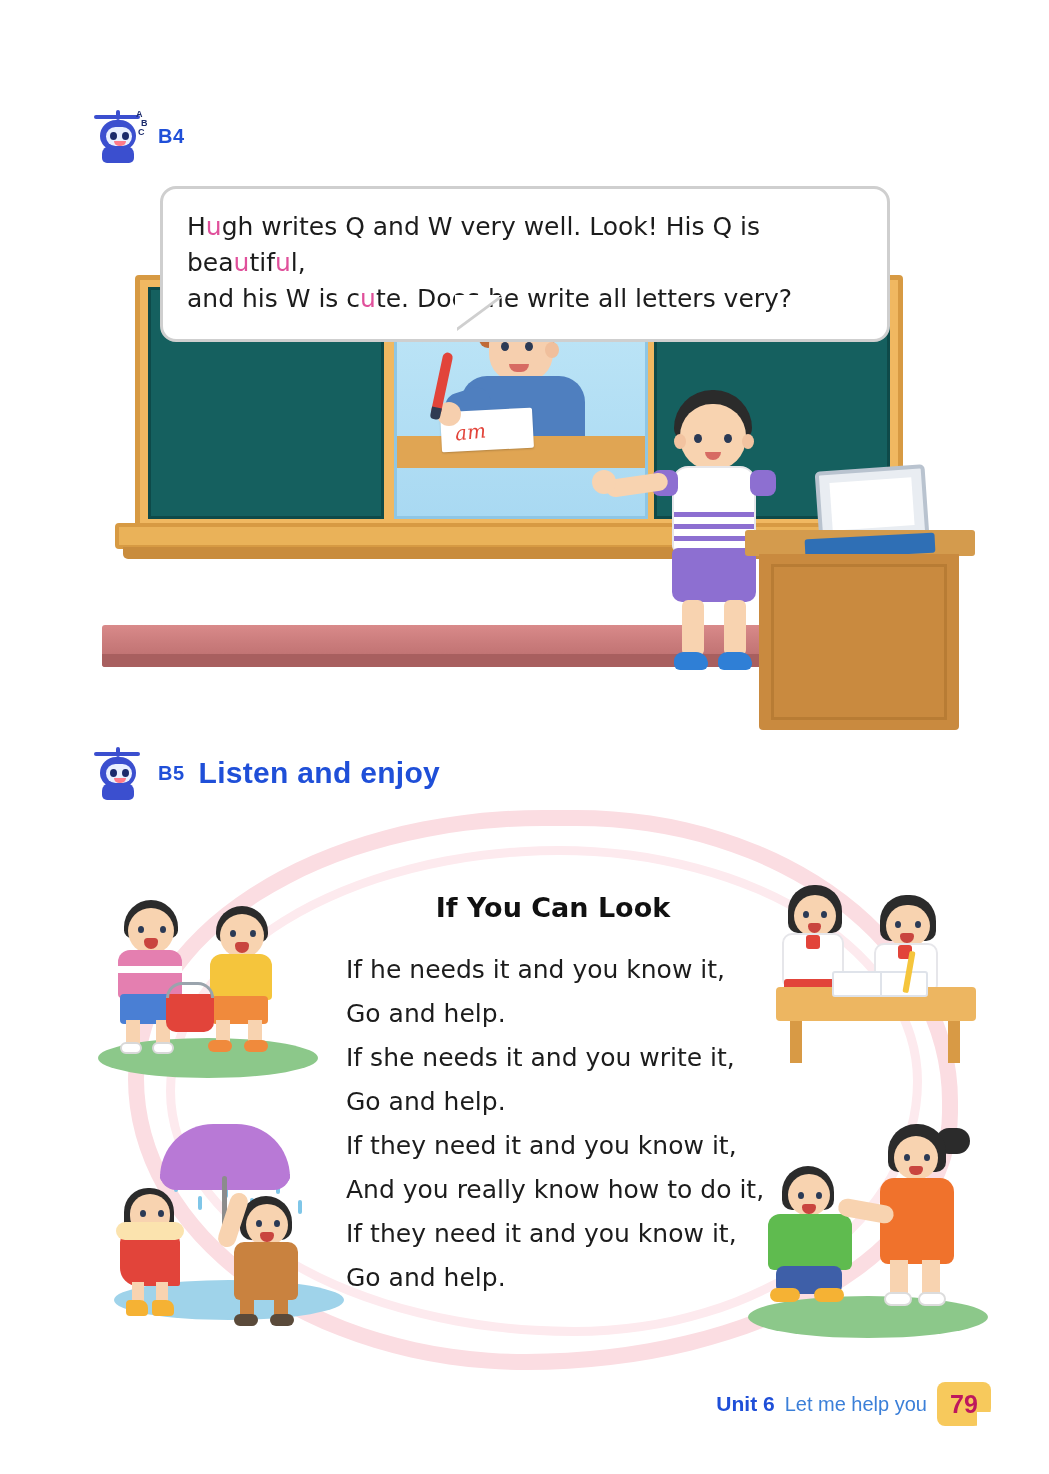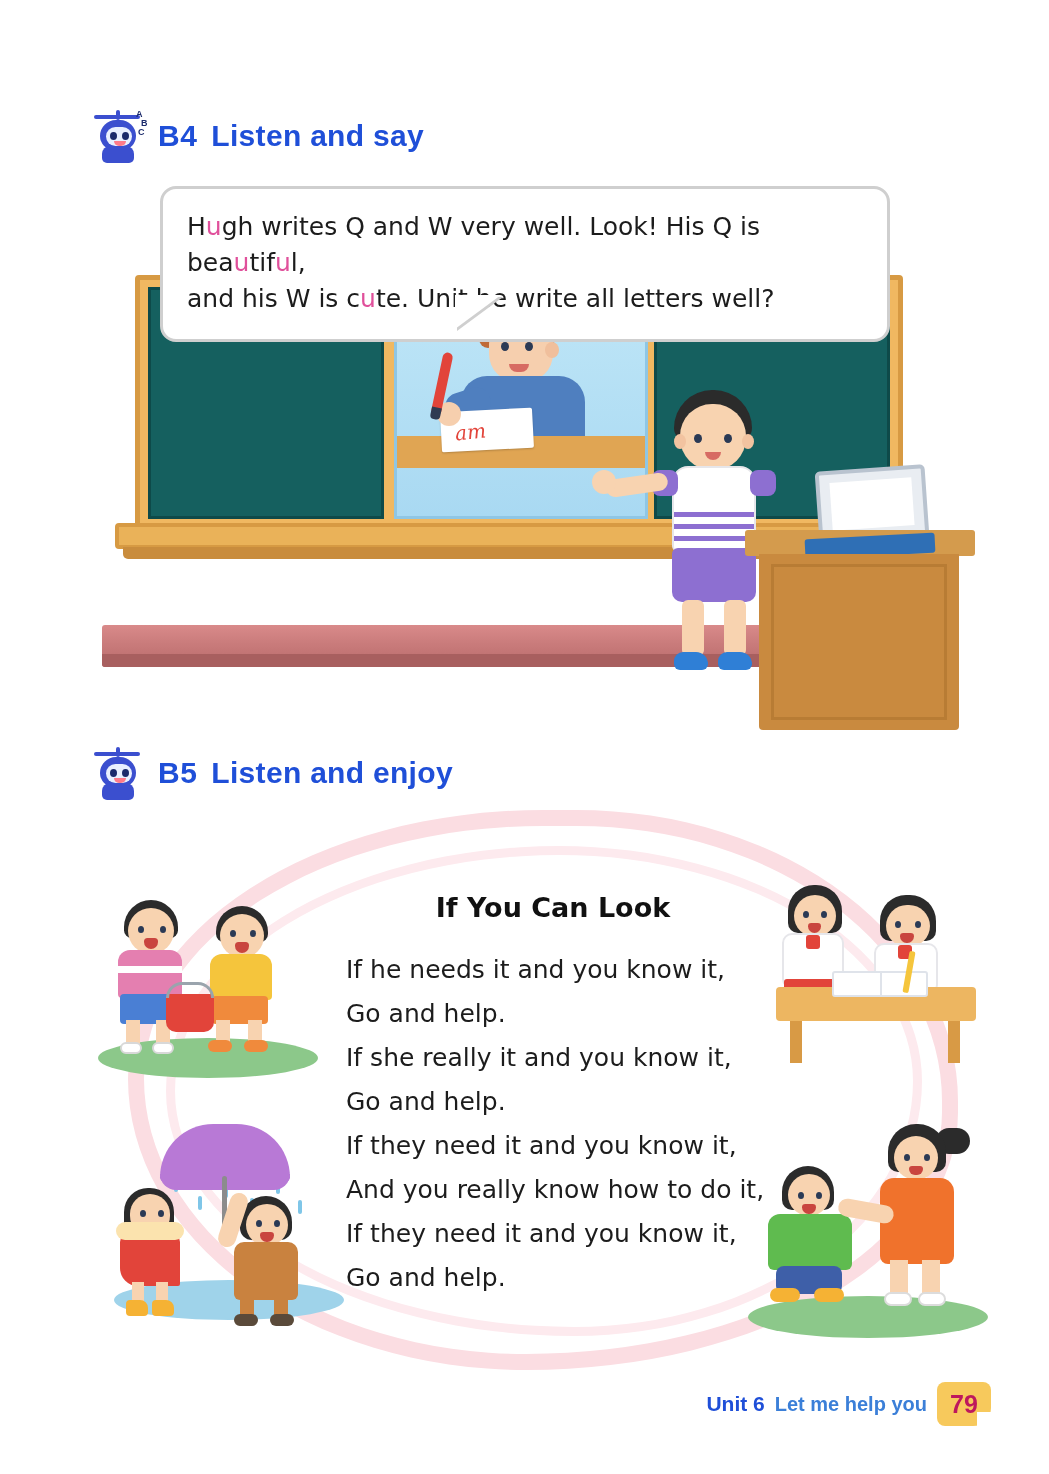--- a/index.html
+++ b/index.html
@@ -95,21 +95,21 @@
     font-size: 9px;
     line-height: 9px;
     color: #1b2a6b;
     font-weight: bold;
   }
   .robot .abc span { display: block; }
   .robot .abc .b { margin-left: 5px; }
   .robot .abc .c { margin-left: 2px; }
 
   .sec-code {
-    font-size: 30px;
+    font-size: 20px;
     font-weight: bold;
     color: #1f4fd8;
     letter-spacing: 0.5px;
   }
   .sec-title {
     font-size: 30px;
     font-weight: bold;
     color: #1f4fd8;
     letter-spacing: 0.3px;
     margin-left: 6px;
@@ -439,21 +439,20 @@
   }
   .footer-unit {
     font-size: 21px;
     font-weight: bold;
     color: #1f4fd8;
     margin-left: 44px;
   }
   .footer-topic {
     font-size: 20px;
     color: #3b7fd8;
-    font-weight: bold;
   }
   .page-badge {
     position: relative;
     width: 54px; height: 44px;
     background: #f7c95c;
     border-radius: 8px 8px 18px 8px;
     display: flex;
     align-items: center;
     justify-content: center;
   }
@@ -486,21 +485,20 @@
         <div class="eye r"></div>
       <div class="mouth"></div>
         <div class="body"></div>
       <div class="abc">
           <span class="a">A</span>
           <span class="b">B</span>
           <span class="c">C</span>
         </div>
     </div>
     <div class="sec-code">B4</div>
-    <div class="sec-title">Listen and say</div>
   </div>
 
   <div class="b4-scene">
     <div class="stage-floor"></div>
     <div class="board-frame">
       <div class="board-green left"></div>
       <div class="board-screen">
         <div class="t-hair"></div>
           <div class="t-hair2"></div>
         <div class="t-head"></div>
@@ -551,21 +549,21 @@
       <div class="top"></div>
       <div class="kbd"></div>
       <div class="body"></div>
     </div>
   </div>
 
   <div class="bubble-tail"></div>
   <div class="bubble">
     <div class="bubble-text">
       <span>H</span><span class="hl">u</span><span>gh writes Q and W very well. Look! His Q is bea</span><span class="hl">u</span><span>tif</span><span class="hl">u</span><span>l,</span><br>
-      <span>and his W is c</span><span class="hl">u</span><span>te. Unit he write all letters well?</span>
+      <span>and his W is c</span><span class="hl">u</span><span>te. Does he write all letters very?</span>
     </div>
   </div>
 
   <div class="section-head sec-b5">
     <div class="robot">
       <div class="prop"></div>
         <div class="stem"></div>
       <div class="head"></div>
         <div class="face"></div>
       <div class="eye l"></div>
@@ -579,21 +577,21 @@
 
   <div class="song-area">
     <div class="swirl"></div>
     <div class="swirl2"></div>
 
     <div class="song-title">If You Can Look</div>
 
     <div class="lyrics">
       <div>If he needs it and you know it,</div>
       <div>Go and help.</div>
-      <div>If she really it and you know it,</div>
+      <div>If she needs it and you write it,</div>
       <div>Go and help.</div>
       <div>If they need it and you know it,</div>
       <div>And you really know how to do it,</div>
       <div>If they need it and you know it,</div>
       <div>Go and help.</div>
     </div>
 
     <div class="ill kidsA">
       <div class="ground"></div>
       <div class="kidA1-hair"></div>

